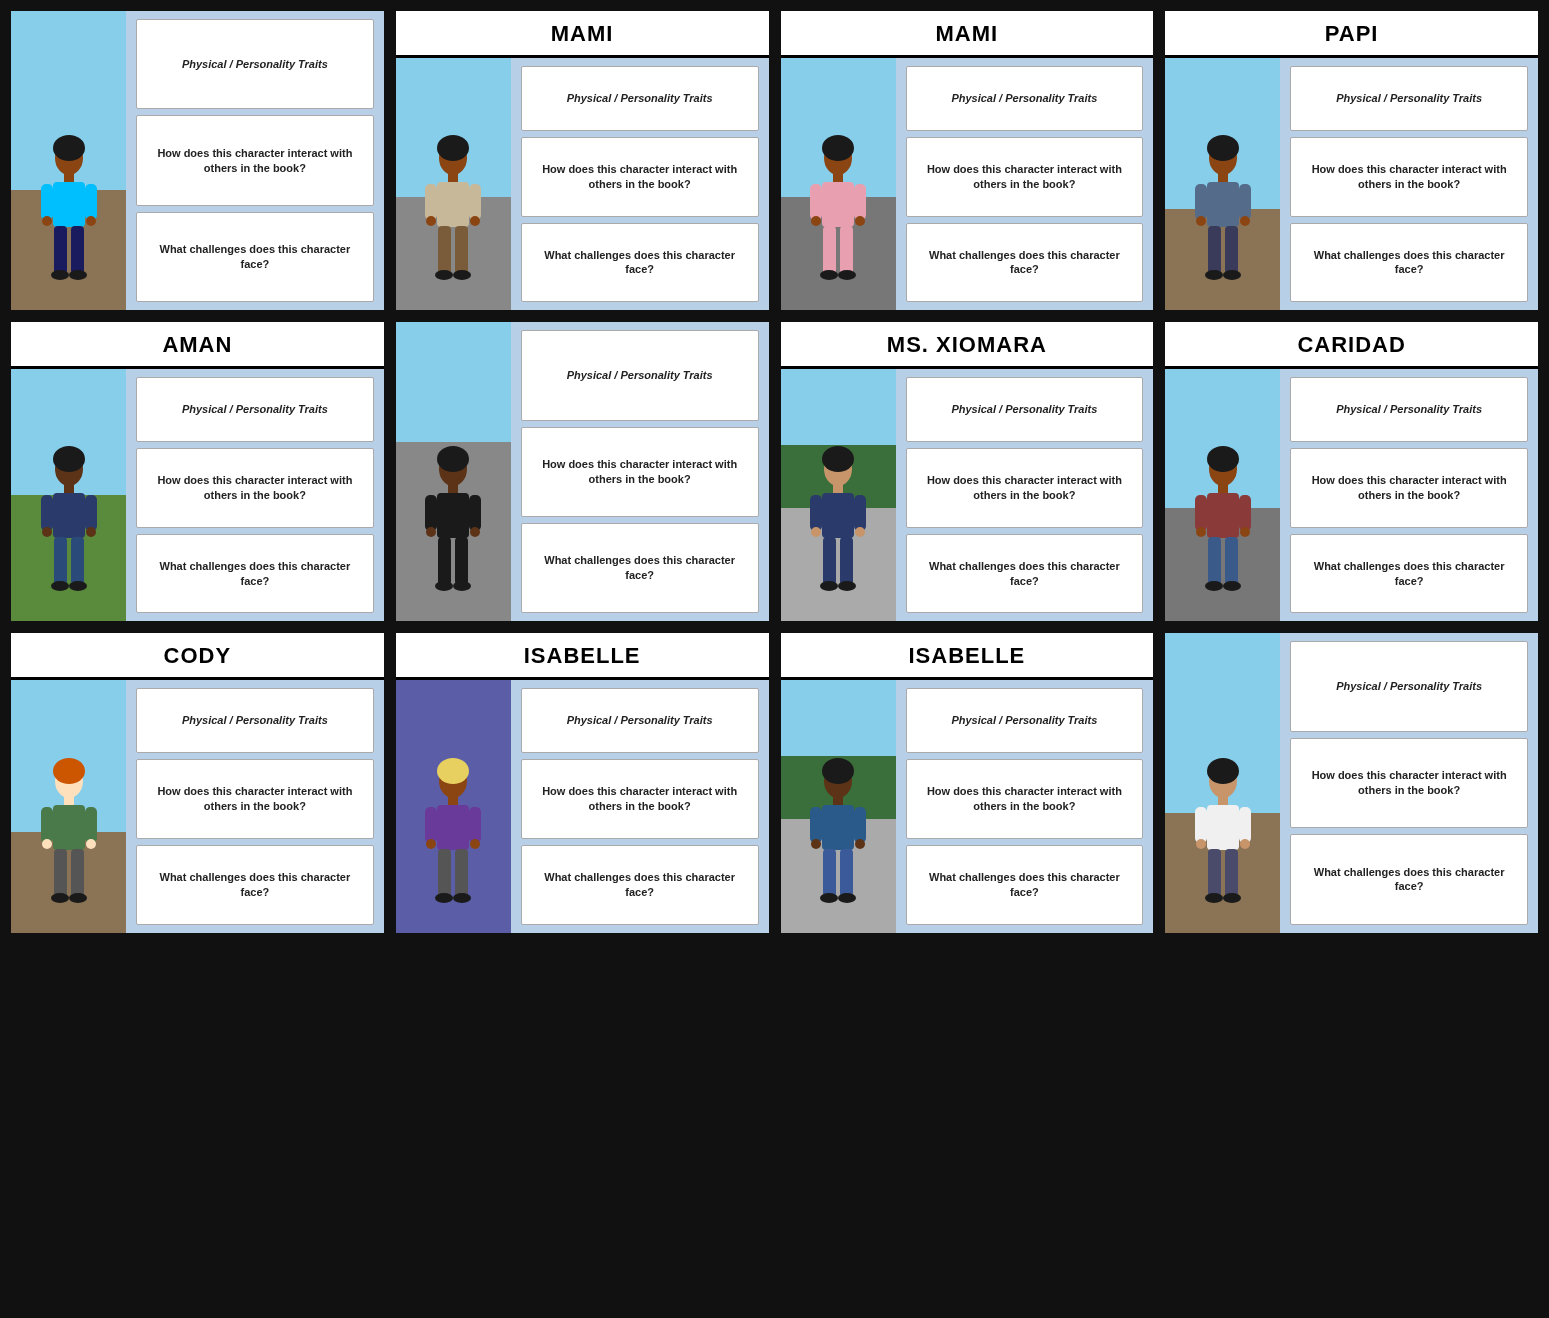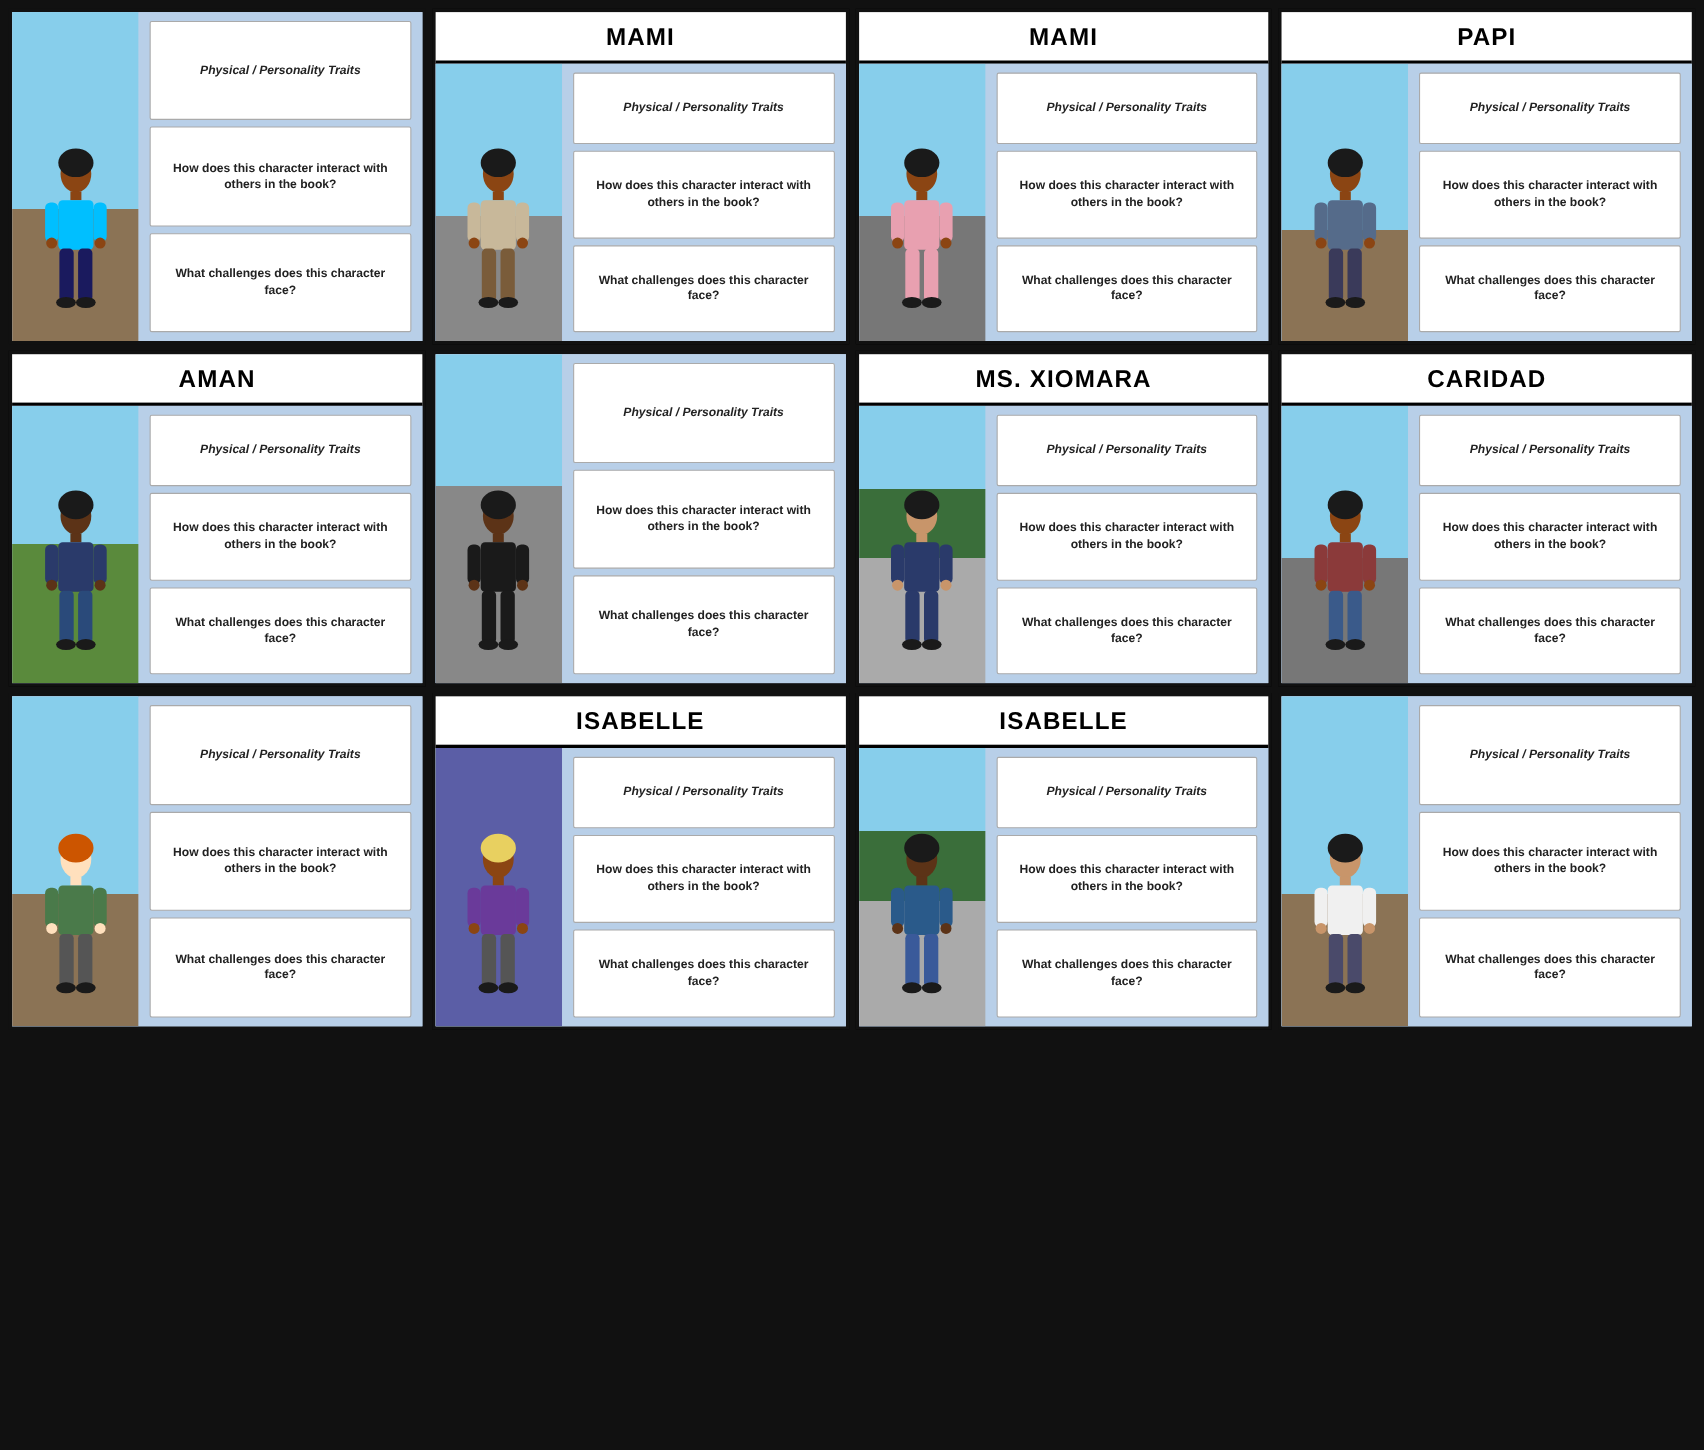--- a/index.html
+++ b/index.html
@@ -363,20 +363,21 @@
           <div class="info-section">
             <div class="label">How does this character interact with others in the book?</div>
           </div>
           <div class="info-section">
             <div class="label">What challenges does this character face?</div>
           </div>
         </div>
       </div>
     </div>
     <div class="character-card">
+      <div class="card-header"><span>CODY</span></div>
       <div class="card-body">
         <div class="character-image">
           <div class="scene scene-school">
             <svg viewBox="0 0 80 180" width="90" height="180" style="display: block; margin-top: auto;">
               <ellipse cx="40" cy="28" rx="14" ry="17" fill="#ffe0bd"></ellipse>
               <ellipse cx="40" cy="18" rx="16" ry="13" fill="#cc5500"></ellipse>
               <rect x="35" y="44" width="10" height="8" fill="#ffe0bd"></rect>
               <rect x="24" y="52" width="32" height="45" rx="4" fill="#4a7a4a"></rect>
               <rect x="12" y="54" width="12" height="36" rx="5" fill="#4a7a4a"></rect>
               <rect x="56" y="54" width="12" height="36" rx="5" fill="#4a7a4a"></rect>

